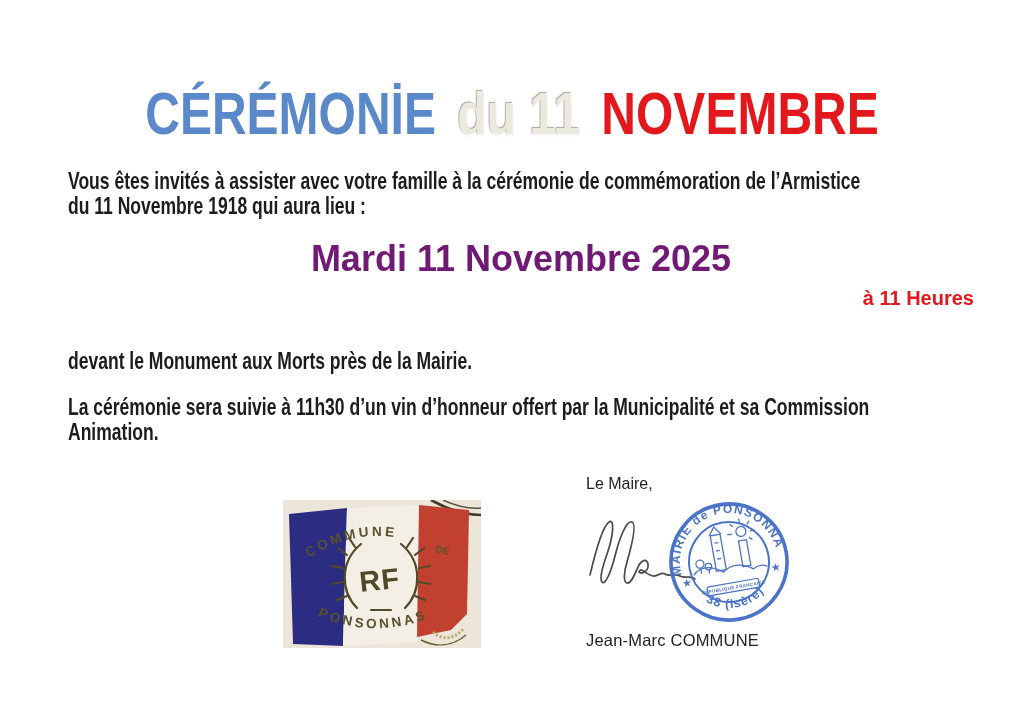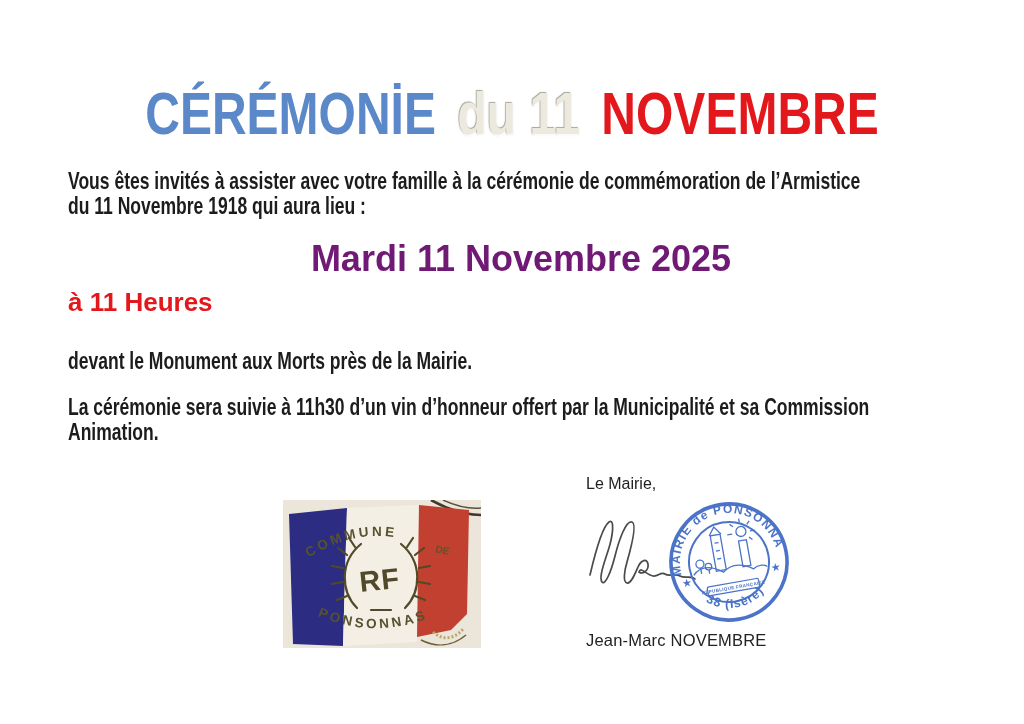--- a/index.html
+++ b/index.html
@@ -15,22 +15,22 @@
   .t-emboss{color:#eceade;text-shadow:-1px -1px 1px rgba(125,122,108,0.65),1px 2px 2px rgba(255,255,255,0.9),0 1px 2px rgba(140,137,120,0.5);margin:0 10px;}
   .t-red{color:#e3181d;}
 
   
   .bline{position:absolute;left:68px;font-size:24px;font-weight:bold;line-height:24px;
          white-space:nowrap;transform:scaleX(0.73);transform-origin:0 50%;letter-spacing:0;}
 
   
   .h-date{position:absolute;top:238px;left:68px;width:906px;text-align:center;
           color:#701a75;font-size:36px;font-weight:bold;white-space:nowrap;}
-  .h-time{position:absolute;top:287px;left:68px;width:906px;text-align:left;
-          color:#e3181d;font-size:26px;font-weight:bold;white-space:nowrap;}
+  .h-time{position:absolute;top:287px;left:68px;width:906px;text-align:right;
+          color:#e3181d;font-size:20px;font-weight:bold;white-space:nowrap;}
 
   
   .flag-photo{position:absolute;left:283px;top:500px;width:198px;height:148px;}
   .salutation{position:absolute;left:586px;top:475px;font-size:16px;color:#222;}
   .signature{position:absolute;left:582px;top:503px;width:118px;height:88px;}
   .stamp{position:absolute;left:666px;top:499px;width:126px;height:126px;}
   .mayor-name{position:absolute;left:586px;top:631px;font-size:16.5px;color:#222;letter-spacing:0.2px;}
   svg text{font-family:"Liberation Sans","DejaVu Sans",sans-serif;}
 </style>
 </head>
@@ -91,21 +91,21 @@
     <text font-size="13.5" font-weight="bold" fill="#56522f" letter-spacing="3">
       <textPath href="#flagArcTop" startOffset="8%">COMMUNE</textPath>
     </text>
     <text x="152" y="52" font-size="10" font-weight="bold" fill="#5e5328" transform="rotate(12 152 52)">DE</text>
     <text x="97" y="90" font-size="29" font-weight="bold" fill="#50492a" text-anchor="middle" font-family="DejaVu Serif, serif" transform="rotate(-6 97 84)" letter-spacing="1">RF</text>
     <text font-size="13.5" font-weight="bold" fill="#56522f" letter-spacing="3">
       <textPath href="#flagArcBot" startOffset="6%">PONSONNAS</textPath>
     </text>
   </svg>
 
-  <div class="salutation">Le Mairie,</div>
+  <div class="salutation">Le Maire,</div>
 
   <svg class="signature" viewBox="0 0 118 88" aria-hidden="true">
     <path d="M 8,72 C 12,55 20,24 27,19 C 33,15 31,33 26,48 C 21,63 17,75 20,79
              C 23,83 29,69 33,53 C 37,37 44,17 50,19 C 55,21 49,45 45,59 C 42,69 41,79 45,80
              C 49,81 53,71 56,64 C 59,57 65,55 66,61 C 67,67 61,72 57,69
              C 59,63 64,72 71,73 C 76,74 79,68 83,71 C 87,74 93,70 98,73 C 103,76 109,72 113,76" fill="none" stroke="#4a4a4a" stroke-width="1.7" stroke-linecap="round"></path>
   </svg>
 
   <svg class="stamp" viewBox="0 0 126 126" aria-hidden="true">
     <defs>
@@ -137,15 +137,15 @@
         <textPath href="#stArcTop" startOffset="50%" text-anchor="middle">MAIRIE de PONSONNAS</textPath>
       </text>
       <text font-size="12.5" font-weight="bold" fill="#4b73c8" stroke="none" letter-spacing="1">
         <textPath href="#stArcBot" startOffset="50%" text-anchor="middle">38 (Isère)</textPath>
       </text>
       <text x="18" y="80" font-size="11" fill="#4b73c8" stroke="none" text-anchor="middle">★</text>
       <text x="108" y="80" font-size="11" fill="#4b73c8" stroke="none" text-anchor="middle">★</text>
     </g>
   </svg>
 
-  <div class="mayor-name">Jean-Marc NOVEMBRE</div>
+  <div class="mayor-name">Jean-Marc COMMUNE</div>
 
 </div>
 
 </body></html>

